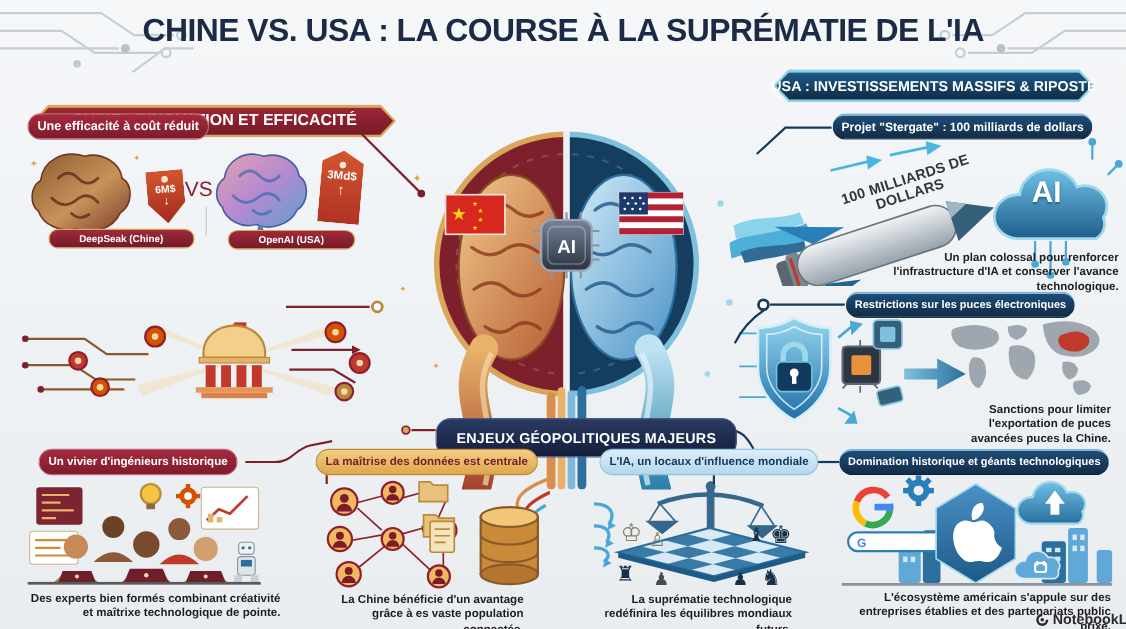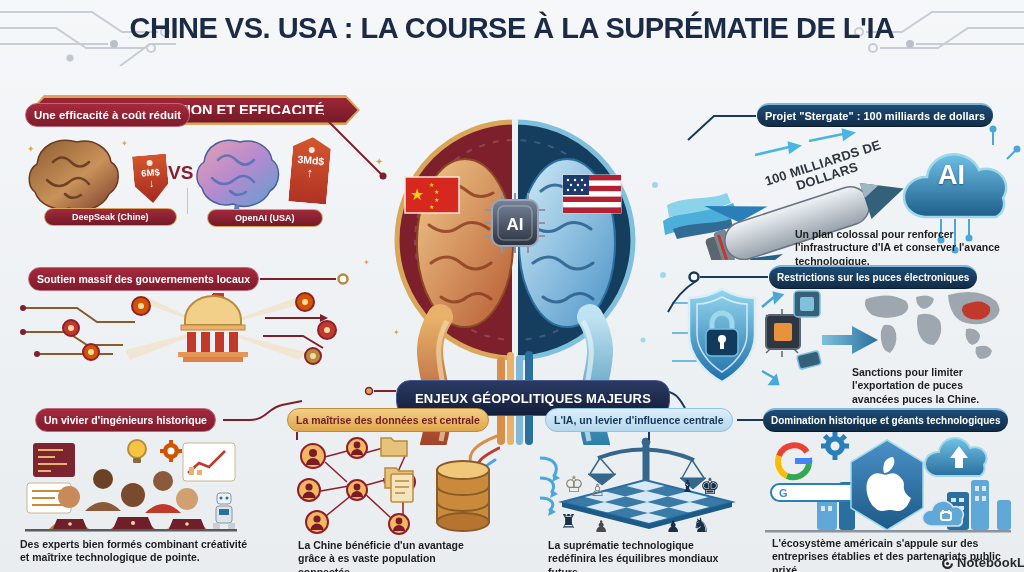--- a/index.html
+++ b/index.html
@@ -27,35 +27,35 @@
   .pill{position:absolute;height:24px;border-radius:13px;display:flex;align-items:center;
     font-weight:700;white-space:nowrap;padding:0 8px;z-index:6;box-sizing:border-box;}
   .pill-red{background:linear-gradient(180deg,#a62a3e,#7e1b2a);color:#fff;border:1.5px solid #c0697a;font-size:11px;}
   .pill-navy{background:linear-gradient(180deg,#1d4d77,#122c47);color:#fff;border-top:2px solid #7fb6d9;border-bottom:1px solid #0b1d30;font-size:10.5px;}
   .pill-gold{background:linear-gradient(180deg,#f3cf86,#dfa64b);color:#731d29;border:1px solid #bb8c3e;font-size:10.5px;}
   .pill-sky{background:linear-gradient(180deg,#ddeefa,#b4d7ec);color:#14375a;border:1px solid #8fc3e0;font-size:10.5px;}
   .pill-center{background:linear-gradient(180deg,#2a3a63,#141e39);color:#fff;font-size:13px;
     border:1.5px solid #45598c;height:25px;border-radius:14px;letter-spacing:.2px;}
   
   .cap{position:absolute;font-size:10.5px;font-weight:700;color:#1d1d1f;line-height:1.28;z-index:6;}
-  .cap-c{text-align:left;}
+  .cap-c{text-align:right;}
   
   .mini-pill{position:absolute;height:16px;border-radius:9px;background:linear-gradient(180deg,#a02a3c,#741a27);
     border:1px solid #d9a65a;color:#fff;font-size:9px;font-weight:700;display:flex;align-items:center;
     padding:0 27px;z-index:6;white-space:nowrap;}
   
   .tag{position:absolute;color:#fff;font-weight:800;text-align:center;z-index:5;
     display:flex;flex-direction:column;align-items:center;justify-content:flex-start;}
   .tag .hole{width:6px;height:6px;border-radius:50%;background:#f4e7d8;margin:5px 0 1px;}
   .tag-down{background:linear-gradient(180deg,#d4562e,#a32a1e);
     clip-path:polygon(0 0,100% 0,100% 62%,50% 100%,0 62%);}
   .tag-up{background:linear-gradient(180deg,#d4562e,#b03224);
     clip-path:polygon(50% 0,100% 16%,100% 100%,0 100%,0 16%);}
   .arr-up,.arr-dn{font-weight:800;color:#fff;line-height:1;}
-  .vs{position:absolute;font-size:19px;font-weight:700;color:#8c1f2e;z-index:5;}
+  .vs{position:absolute;font-size:19px;font-weight:400;color:#8c1f2e;z-index:5;}
   .rocket-text{position:absolute;width:160px;transform:rotate(-18deg);font-size:13px;font-weight:800;
     color:#2e3640;text-align:center;line-height:1.05;z-index:4;letter-spacing:.2px;}
   .cloud-ai{position:absolute;font-size:27px;font-weight:800;color:#fff;z-index:4;text-shadow:0 1px 2px rgba(10,40,70,.5);}
   .watermark{position:absolute;display:flex;align-items:flex-end;gap:3px;font-size:13px;font-weight:600;
     color:#2a2a2a;z-index:8;}
 </style>
 </head>
 <body>
 
 <div class="stage">
@@ -82,20 +82,25 @@
     </g>
     <circle cx="114" cy="44" r="4" fill="#b9c0c8"></circle>
   </svg>
 
   <div class="title">CHINE VS. USA : LA COURSE À LA SUPRÉMATIE DE L'IA</div>
 
   <div class="ribbon" style="left:30px;top:63px;width:330px;margin-top:32px;">
     <div class="rb-outer" style="background:#d9a65a;"></div>
     <div class="rb-inner2" style="background:linear-gradient(180deg,#9c2637,#771a27);"></div>
     <span class="rb-label" style="font-size:14.5px;">CHINE : INNOVATION ET EFFICACITÉ</span>
+  </div>
+  <div class="ribbon" style="left:703px;top:63px;width:292px;">
+    <div class="rb-outer" style="background:#8fd0e8;"></div>
+    <div class="rb-inner2" style="background:linear-gradient(180deg,#1d5a86,#102b46);"></div>
+    <span class="rb-label" style="font-size:13px;">USA : INVESTISSEMENTS MASSIFS &amp; RIPOSTE</span>
   </div>
 
   <svg class="abs" style="left:355px;top:105px;z-index:2" width="320" height="340" viewBox="0 0 320 340">
     <defs>
       <linearGradient id="gl" x1="0" y1="0" x2="1" y2="1">
         <stop offset="0" stop-color="#f2c98c"></stop>
           <stop offset="1" stop-color="#b65c33"></stop>
       </linearGradient>
       <linearGradient id="gr" x1="0" y1="0" x2="1" y2="1">
         <stop offset="0" stop-color="#d2ecf7"></stop>
@@ -276,21 +281,20 @@
     <span class="arr-dn" style="font-size:11px">↓</span>
   </div>
   <div class="tag tag-up" style="left:291px;top:137px;width:38px;height:66px;transform:rotate(5deg)">
     <span class="hole" style="margin-top:10px"></span>
     <span style="font-size:10.5px">3Md$</span>
     <span class="arr-up" style="font-size:13px">↑</span>
   </div>
   <div class="mini-pill" style="left:44px;top:208px">DeepSeak (Chine)</div>
   <div class="mini-pill" style="left:207px;top:209px">OpenAI (USA)</div>
 
-  <div class="pill pill-red" style="left:28px;top:267px;font-size:10.5px">Soutien massif des gouvernements locaux</div>
 
   <svg class="abs" style="left:15px;top:290px" width="335" height="78" viewBox="0 0 335 78">
     <g opacity=".45" fill="#f3d9a8">
       <polygon points="197,38 120,10 130,6"></polygon>
         <polygon points="197,38 110,60 115,70"></polygon>
       <polygon points="197,38 280,8 288,14"></polygon>
         <polygon points="197,38 290,62 284,70"></polygon>
     </g>
     <g fill="none" stroke="#8a5a2b" stroke-width="2">
       <path d="M8,18 H62 L82,32 H120"></path>
@@ -624,21 +628,21 @@
       <rect x="176" y="80" width="10" height="8" rx="2" fill="none" stroke="#fff" stroke-width="2"></rect>
       <line x1="178" y1="78" x2="178" y2="82" stroke="#fff" stroke-width="2"></line>
         <line x1="184" y1="78" x2="184" y2="82" stroke="#fff" stroke-width="2"></line>
     </g>
     <rect x="0" y="98" width="246" height="2.5" fill="#8a949e"></rect>
   </svg>
   <div class="cap cap-c" style="left:772px;top:537px;width:238px">L'écosystème américain s'appule sur des entreprises établies et des partenariats public prixé.</div>
 
   <div class="pill pill-center" style="left:396px;top:380px;padding:17px 18px">ENJEUX GÉOPOLITIQUES MAJEURS</div>
   <div class="pill pill-gold" style="left:287px;top:408px">La maîtrise des données est centrale</div>
-  <div class="pill pill-sky" style="left:545px;top:408px">L'IA, un levier d'influence centrale</div>
+  <div class="pill pill-sky" style="left:545px;top:408px">L'IA, un locaux d'influence mondiale</div>
 
   <svg class="abs" style="left:285px;top:434px" width="215" height="102" viewBox="0 0 215 102">
     <g fill="none" stroke="#8f1f2c" stroke-width="1.5">
       <line x1="36" y1="24" x2="66" y2="16"></line>
         <line x1="30" y1="58" x2="64" y2="52"></line>
         <line x1="36" y1="86" x2="68" y2="60"></line>
       <line x1="40" y1="28" x2="62" y2="48"></line>
         <line x1="76" y1="20" x2="98" y2="14"></line>
         <line x1="78" y1="52" x2="100" y2="46"></line>
       <line x1="120" y1="22" x2="112" y2="40"></line>

